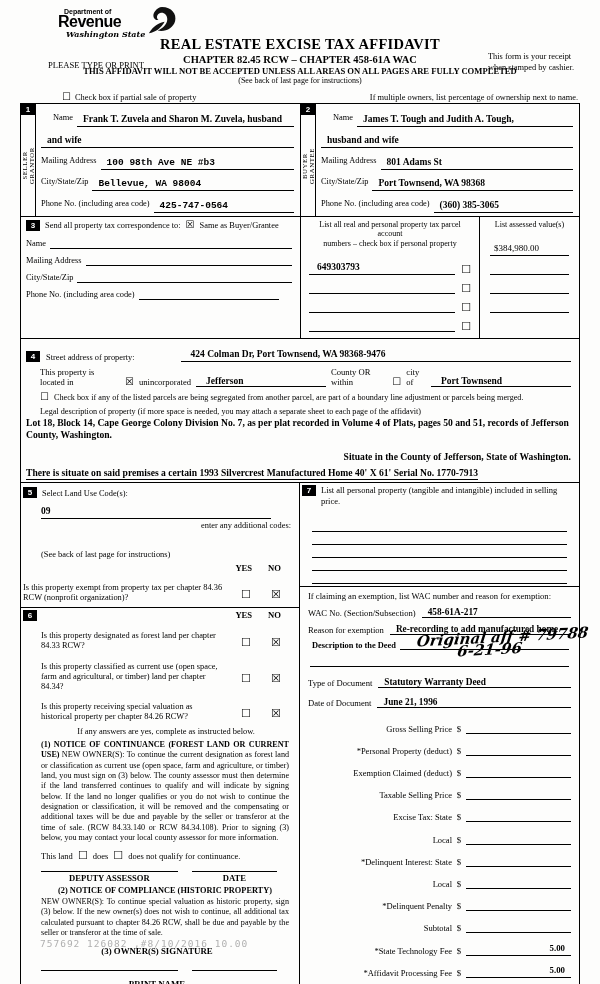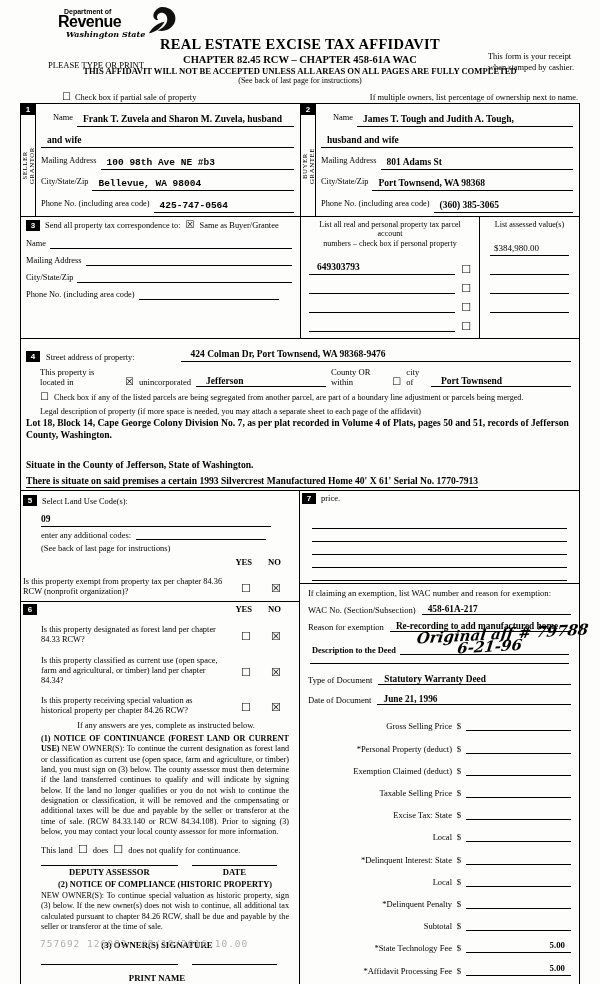--- a/index.html
+++ b/index.html
@@ -58,21 +58,21 @@
   .arow { margin-top:8px; display:flex; }
 
   
   .sec4 { border-bottom:1px solid #000; padding:4px 8px 2px 5px; }
   .s4row { display:flex; align-items:flex-end; gap:6px; }
   .located { font-size:8.6px; margin:5px 0 0 14px; display:flex; align-items:flex-end; gap:5px; flex-wrap:nowrap; }
   .uv { border-bottom:1px solid #000; font-weight:bold; font-size:9.5px; padding:0 30px 0 10px; }
   .seg { font-size:8.2px; margin:5px 0 0 14px; display:flex; gap:5px; align-items:center; }
   .legal-label { font-size:8.2px; margin:5px 0 0 14px; }
   .legal { font-weight:bold; font-size:9.6px; line-height:1.25; margin-top:1px; }
-  .situate1 { font-weight:bold; font-size:9.6px; margin-top:18px; }
+  .situate1 { font-weight:bold; font-size:9.6px; margin-top:10px;text-align:right; }
   .situate2 { font-weight:bold; font-size:9.6px; border-bottom:1px solid #000; display:inline-block; padding-bottom:1px; }
 
   
   .cols { display:flex; border-bottom:1.5px solid #000; }
   .colL { width:50%; border-right:1px solid #000; }
   .colR { width:50%; }
   .sec5 { border-bottom:1px solid #000; padding:2px 8px 4px 2px; position:relative; }
   .sec5 .inner { padding-left:18px; }
   .s5line { display:flex; align-items:flex-end; gap:5px; margin-top:2px; }
   .yn-head { display:flex; justify-content:flex-end; gap:16px; font-size:8.6px; font-weight:bold; padding-right:10px; margin-top:4px; }
@@ -93,21 +93,21 @@
 
   
   .sec7top { padding:2px 8px 2px 2px; border-bottom:1px solid #000; }
   .s7head { display:flex; gap:5px; }
   .s7head .txt { font-size:8.5px; line-height:1.25; }
   .blankline { border-bottom:1px solid #000; height:13px; margin:0 4px 0 10px; }
   .sec7mid { padding:4px 8px 4px 8px; }
   .kv { display:flex; align-items:flex-end; gap:6px; margin-top:6px; font-size:8.6px; }
   .kv .val { font-weight:bold; font-size:9.3px; padding:0 6px; }
   .desc-wrap { position:relative; height:30px; margin-top:2px; }
-  .desc-line1 { position:absolute; left:4px; right:2px; top:10px; display:flex; align-items:flex-end; gap:4px; }
+  .desc-line1 { position:absolute; left:4px; right:2px; top:2px; display:flex; align-items:flex-end; gap:4px; }
   .desc-line2 { position:absolute; left:2px; right:2px; bottom:0; border-bottom:1px solid #000; }
   .scrawl { position:absolute; left:108px; top:-6px; font-size:15px; line-height:0.9; transform:rotate(-3deg) skewX(-10deg); font-family:"DejaVu Serif", serif; font-style:italic; font-weight:bold; white-space:nowrap; }
   .scrawl .l2 { display:block; margin-left:42px; margin-top:-2px; }
   .money { padding:0 8px 0 0; }
   .mrow { display:flex; align-items:flex-end; margin-top:3.2px; }
   .mlabel { width:152px; text-align:right; font-size:8.5px; flex:none; }
   .mdollar { width:14px; text-align:center; font-size:8.6px; flex:none; }
   .mline { flex:1; border-bottom:1px solid #000; text-align:right; min-height:10px; }
   .mval { font-weight:bold; font-size:8.8px; padding-right:6px; }
 
@@ -309,21 +309,21 @@
 
         <div class="sec5">
           <div class="s5line">
             <span class="numbox">5</span>
             <span class="lab">Select Land Use Code(s):</span>
           </div>
           <div class="inner">
             <div class="s5line">
                 <span class="line" style="max-width:230px;"><span class="typed">09</span></span>
               </div>
-            <div class="s5line" style="">
+            <div class="s5line" style="flex-direction:column;">
               <span class="lab">enter any additional codes:</span>
               <span class="line" style="max-width:130px;"></span>
             </div>
             <div class="lab" style="margin-top:4px;">(See back of last page for instructions)</div>
           </div>
           <div class="yn-head">
             <span>YES</span>
             <span>NO</span>
           </div>
           <div class="q">
@@ -396,20 +396,21 @@
               <span class="b"></span>
             </div>
         </div>
       </div>
 
       <div class="colR">
         <div class="sec7top">
           <div class="s7head">
             <span class="numbox">7</span>
             <div class="txt">
+              <div>List all personal property (tangible and intangible) included in selling</div>
               <div>price.</div>
             </div>
           </div>
           <div style="height:12px;"></div>
           <div class="blankline"></div>
           <div class="blankline"></div>
           <div class="blankline"></div>
           <div class="blankline"></div>
           <div class="blankline"></div>
         </div>

